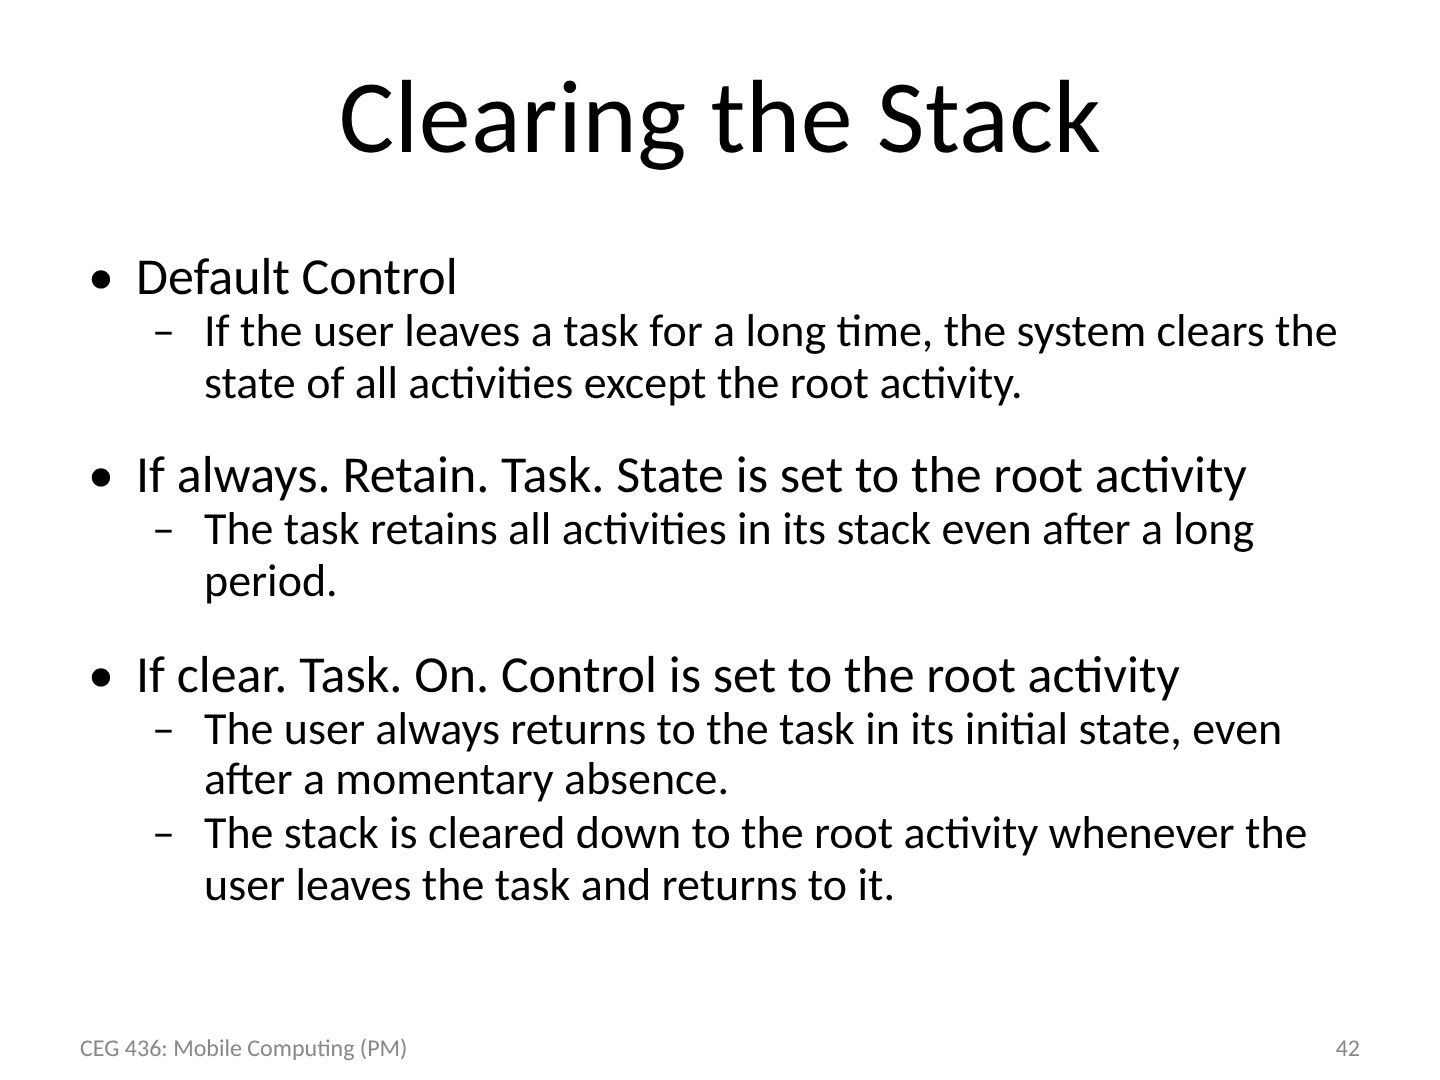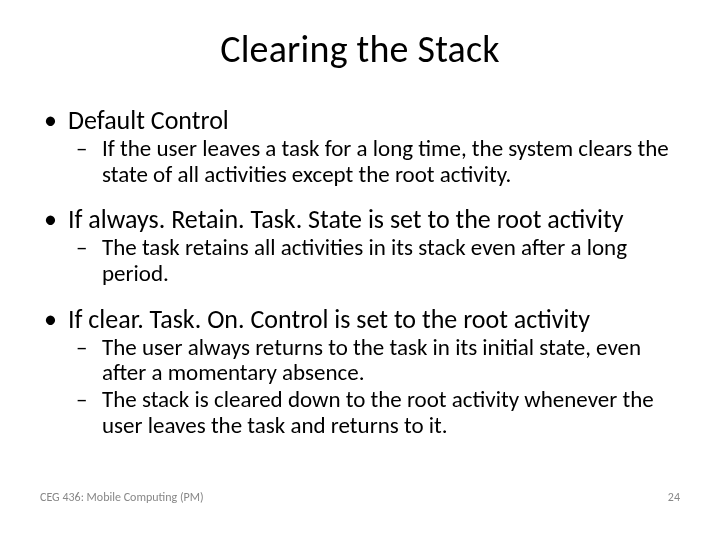--- a/index.html
+++ b/index.html
@@ -1,25 +1,25 @@
 <!DOCTYPE html>
 <html><head>
 <meta charset="utf-8">
 <style>
   * { margin: 0; padding: 0; box-sizing: border-box; }
   html, body { width: 720px; height: 540px; background: #fff; font-family: Calibri, "Segoe UI", Arial, sans-serif; color: #000; }
   .slide { position: relative; width: 720px; height: 540px; padding: 18px 40px 0 40px; }
-  .title { text-align: center; font-size: 38px; font-weight: 400; margin-top: 8px; margin-bottom: 34px; letter-spacing: 0.2px; }
+  .title { text-align: center; font-size: 52px; font-weight: 400; margin-top: 8px; margin-bottom: 34px; letter-spacing: 0.2px; }
   ul.top { list-style: none; padding-left: 28px; }
   ul.top > li { position: relative; font-size: 26px; line-height: 1.15; margin-bottom: 2px; margin-top: 18px; }
   ul.top > li::before { content: "•"; position: absolute; left: -24px; top: 0; font-size: 26px; }
   ul.sub { list-style: none; padding-left: 34px; margin-top: 0; margin-bottom: 6px; }
   ul.sub > li { position: relative; font-size: 23px; line-height: 1.12; margin-bottom: 1px; }
   ul.sub > li::before { content: "–"; position: absolute; left: -26px; top: 0; font-size: 23px; }
-  .footer { position: absolute; bottom: 36px; left: 40px; right: 40px; display: flex; justify-content: space-between; font-size: 12px; color: #888; }
+  .footer { position: absolute; bottom: 8px; left: 40px; right: 40px; display: flex; justify-content: space-between; font-size: 12px; color: #888; }
 </style>
 </head>
 <body>
 
 <div class="slide">
   <h1 class="title">Clearing the Stack</h1>
 
   <ul class="top">
     <li>
       <span>Default Control</span>
@@ -37,15 +37,15 @@
       <span>If clear. Task. On. Control is set to the root activity</span>
       <ul class="sub">
         <li>The user always returns to the task in its initial state, even after a momentary absence.</li>
         <li>The stack is cleared down to the root activity whenever the user leaves the task and returns to it.</li>
       </ul>
     </li>
   </ul>
 
   <div class="footer">
     <span>CEG 436: Mobile Computing (PM)</span>
-    <span>24</span>
+    <span>42</span>
   </div>
 </div>
 
 </body></html>

